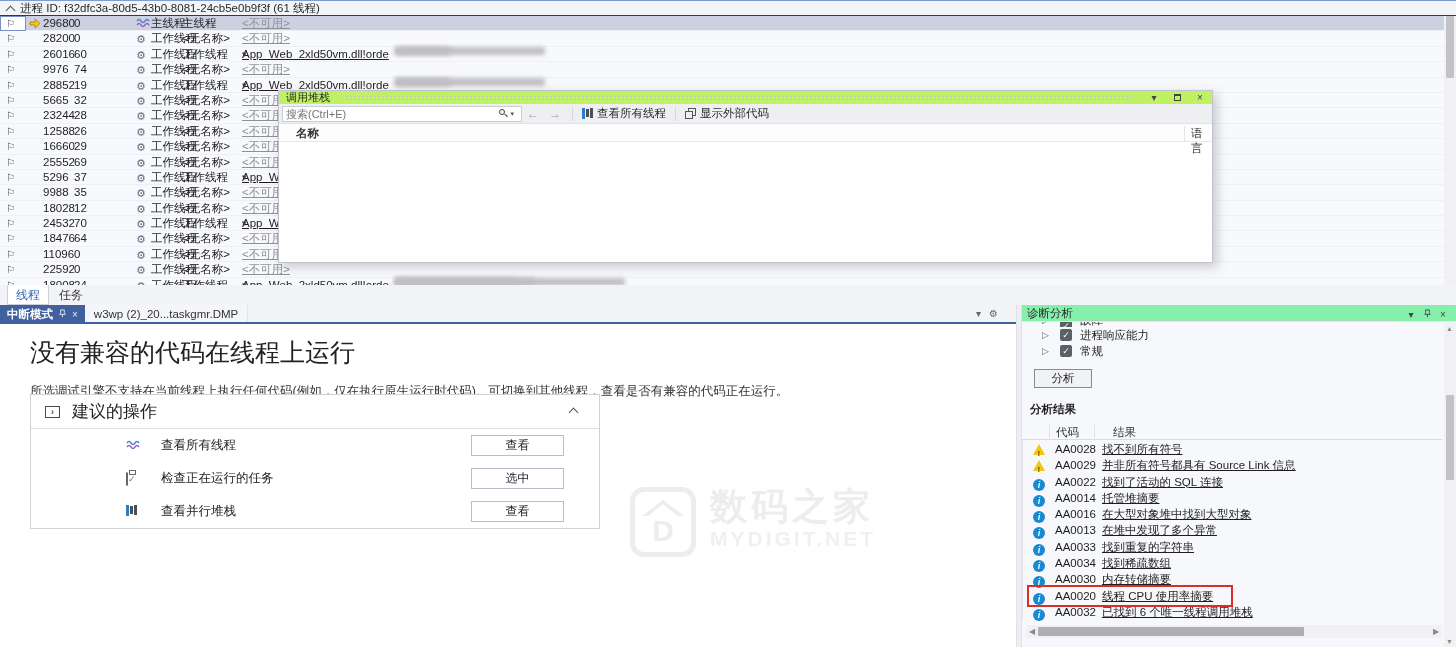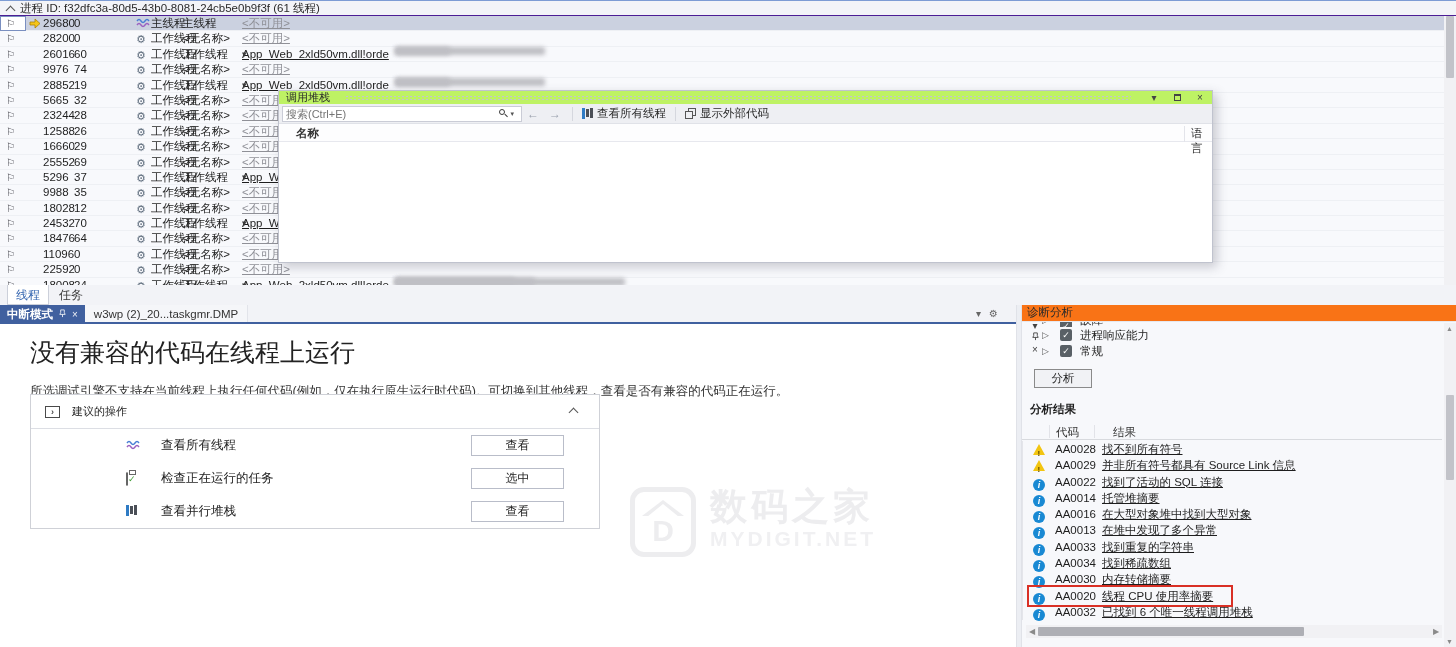--- a/index.html
+++ b/index.html
@@ -85,21 +85,21 @@
   .doc-well-btns { position:absolute; right:18px; top:3px; display:flex; gap:8px; color:#666; font-size:10px; }
   .doc-underline { position:absolute; left:0; top:322px; width:1016px; height:2px; background:#40609f; }
 
   
   .doc-area { position:absolute; left:0; top:324px; width:1104px; height:323px; background:#fff; overflow:hidden; }
   .doc-h1 { margin:12px 0 0 30px; font-size:25px; font-weight:normal; color:#222; }
   .doc-p { margin:14px 0 0 30px; font-size:12.5px; color:#333; }
   .sugg-box { position:absolute; left:30px; top:70px; width:570px; border:1px solid #cfd1d7; background:#fff; }
   .sugg-hdr { position:relative; display:flex; align-items:center; height:34px; border-bottom:1px solid #dcdee4; }
   .sugg-hdr .hico { margin-left:14px; }
-  .sugg-hdr .htxt { margin-left:12px; font-size:11px; color:#222; }
+  .sugg-hdr .htxt { margin-left:12px; font-size:17px; color:#222; }
   .sugg-hdr .chev-up { position:absolute; right:22px; top:14px; }
   .sugg-row { position:relative; display:flex; align-items:center; height:33px; }
   .sugg-row .rico { position:absolute; left:95px; }
   .sugg-row .rlbl { position:absolute; left:130px; font-size:12.5px; color:#222; }
   .sugg-btn { position:absolute; left:440px; width:93px; height:21px; background:#fff;
               border:1px solid #b9bdc9; font-size:12px; color:#222; text-align:center; line-height:19px; cursor:default; }
   .boxicon { display:inline-block; width:15px; height:12px; border:1px solid #4a4a4a; font-size:9px;
              line-height:10px; text-align:center; color:#4a4a4a; font-weight:bold; }
   .clip { position:relative; width:11px; height:13px; border:1px solid #666; border-radius:1px; }
   .clip:before { content:""; position:absolute; left:2px; top:-3px; width:5px; height:3px; border:1px solid #666; background:#fff; }
@@ -119,22 +119,22 @@
   .wm-d { position:absolute; left:0; right:0; top:22px; text-align:center; font-size:30px; font-weight:bold; color:#ededef; }
   .wm-title { font-size:37px; font-weight:bold; letter-spacing:4px; line-height:40px; }
   .wm-sub { font-size:21px; font-weight:bold; letter-spacing:3px; color:#f0f0f2; }
 
   
   .splitter { position:absolute; left:1016px; top:305px; width:6px; height:342px; background:#eceef3;
               border-left:1px solid #e0e2e8; border-right:1px solid #e0e2e8; }
 
   
   .diag { position:absolute; left:1022px; top:305px; width:434px; height:342px; background:#f7f8fb; overflow:hidden; }
-  .diag-title { display:flex; align-items:flex-start; height:17px; background:#f97316; padding:0 5px;
-                position:relative; z-index:3; border-bottom:1px solid #e6e8ee;flex-direction:column; }
+  .diag-title { display:flex; align-items:flex-end; height:17px; background:#86efac; padding:0 5px;
+                position:relative; z-index:3; border-bottom:1px solid #e6e8ee; }
   .diag-title .t { font-size:11.5px; color:#2a2a2a; }
   .tree { position:relative; margin-top:-4px; }
   .tree-row { position:relative; height:16px; line-height:16px; font-size:11.5px; }
   .tree-row .exp { position:absolute; left:20px; top:0; color:#5a5a5a; font-size:9px; }
   .tree-row .cb { position:absolute; left:38px; top:2px; width:12px; height:12px; background:#596066;
                   border-radius:2px; color:#fff; font-size:9px; line-height:12px; text-align:center; }
   .tree-row .lb { position:absolute; left:58px; }
   .analyze-btn { position:absolute; left:12px; top:64px; width:58px; height:19px; background:#f1f2f5;
                  border:1px solid #8a8a8a; font-size:11.5px; text-align:center; line-height:17px; }
   .results-title { position:absolute; left:8px; top:97px; font-weight:bold; font-size:11.5px; }

